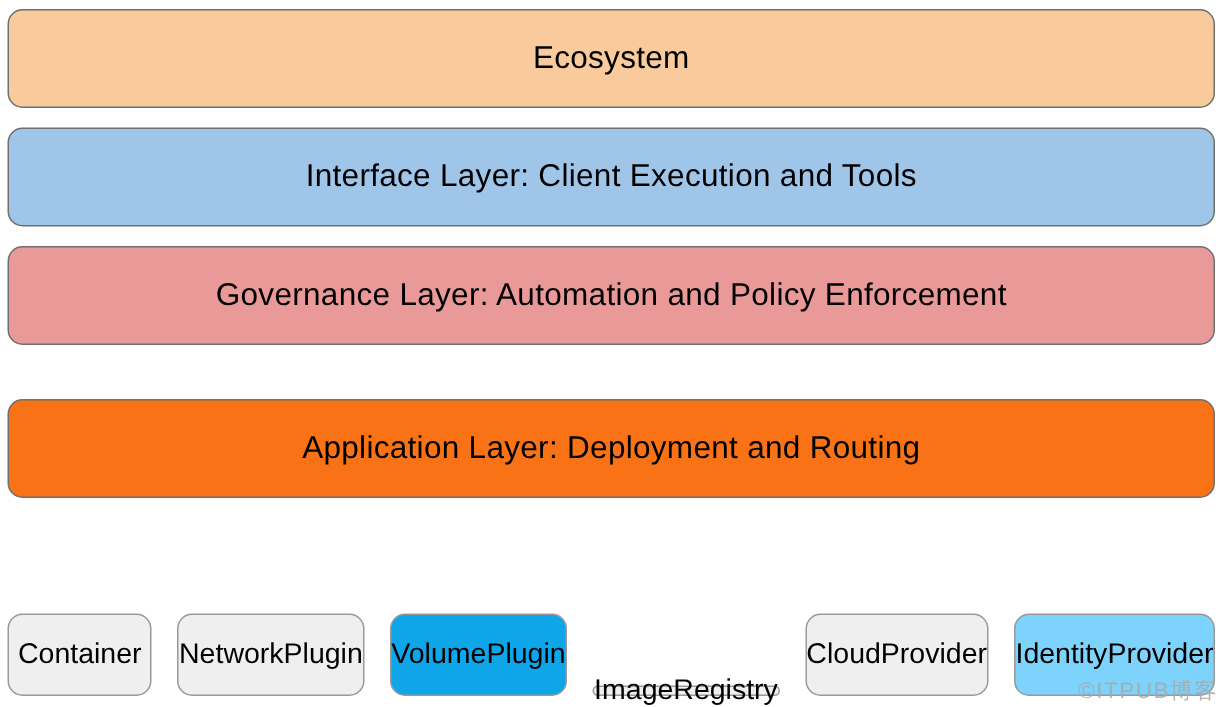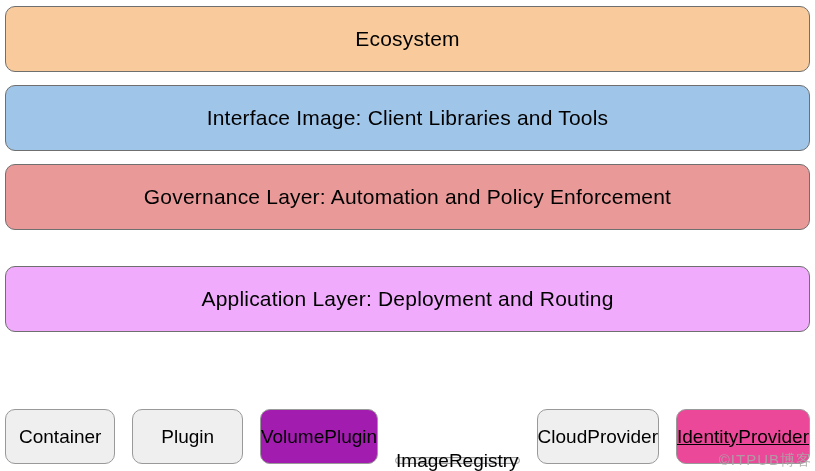--- a/index.html
+++ b/index.html
@@ -79,50 +79,51 @@
 </head>
 <body>
 
 <div class="stage">
 
   <div class="layer-stack">
     <div class="layer" style="background: rgb(249, 203, 156); border-color: rgb(111, 111, 111);">
       <span class="layer-label">Ecosystem</span>
     </div>
     <div class="layer" style="background: rgb(159, 197, 232); border-color: rgb(111, 111, 111);">
-      <span class="layer-label">Interface Image: Client Libraries and Tools</span>
+      <span class="layer-label">Interface Layer: Client Execution and Tools</span>
     </div>
     <div class="layer" style="background: rgb(234, 153, 153); border-color: rgb(111, 111, 111);">
       <span class="layer-label">Governance Layer: Automation and Policy Enforcement</span>
     </div>
-    <div class="layer" style="background: #f0abfc; border-color: rgb(111, 111, 111); margin-top: 36px;">
+    <div class="layer" style="background: #f97316; border-color: rgb(111, 111, 111); margin-top: 36px;">
       <span class="layer-label">Application Layer: Deployment and Routing</span>
     </div>
   </div>
 
   <div class="plugin-row">
     <div class="plugin" style="background: rgb(239, 239, 239); border-color: rgb(153, 153, 153);">
       <span class="plugin-line">Container</span>
     </div>
     <div class="plugin" style="background: rgb(239, 239, 239); border-color: rgb(153, 153, 153);">
+      <span class="plugin-line">Network</span>
       <span class="plugin-line">Plugin</span>
     </div>
-    <div class="plugin" style="background: #a21caf; border-color: rgb(153, 153, 153);">
+    <div class="plugin" style="background: #0ea5e9; border-color: rgb(153, 153, 153);">
       <span class="plugin-line">Volume</span>
       <span class="plugin-line">Plugin</span>
     </div>
     <div class="plugin" style="background: rgb(239, 239, 239); border-color: rgb(153, 153, 153); margin-top: 48px;">
       <span class="plugin-line">Image</span>
       <span class="plugin-line">Registry</span>
     </div>
     <div class="plugin" style="background: rgb(239, 239, 239); border-color: rgb(153, 153, 153);">
       <span class="plugin-line">Cloud</span>
       <span class="plugin-line">Provider</span>
     </div>
-    <div class="plugin" style="background: #ec4899; border-color: rgb(153, 153, 153); text-decoration: underline;">
+    <div class="plugin" style="background: #7dd3fc; border-color: rgb(153, 153, 153);">
       <span class="plugin-line">Identity</span>
       <span class="plugin-line">Provider</span>
     </div>
   </div>
 
   <div class="watermark">©ITPUB博客</div>
 
 </div>
 
 </body></html>

